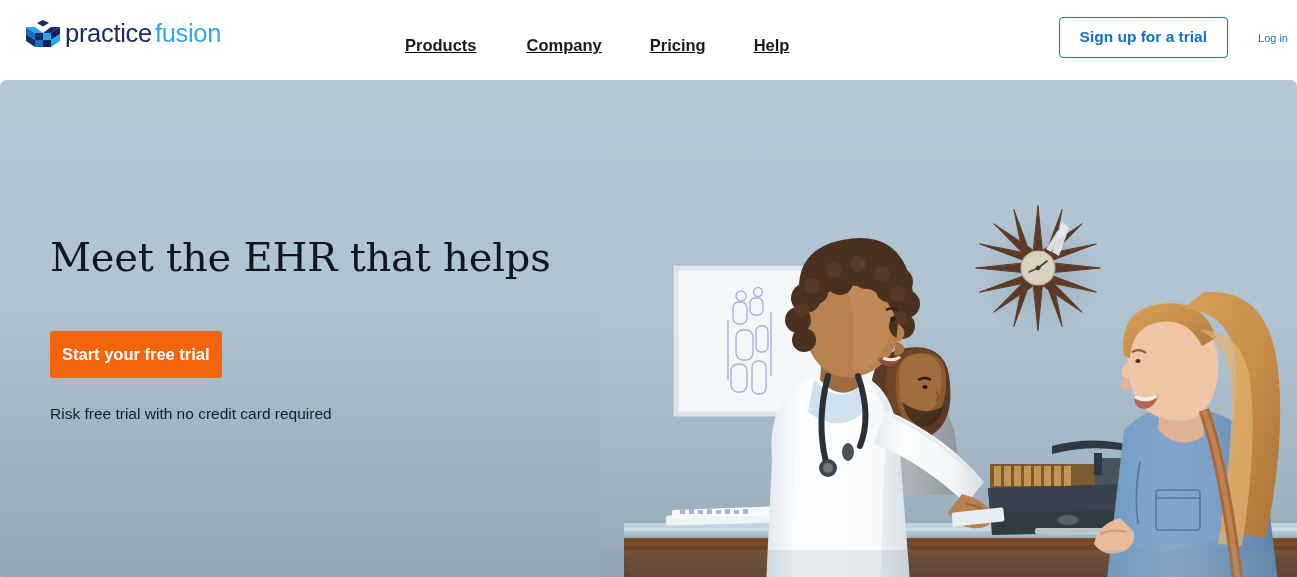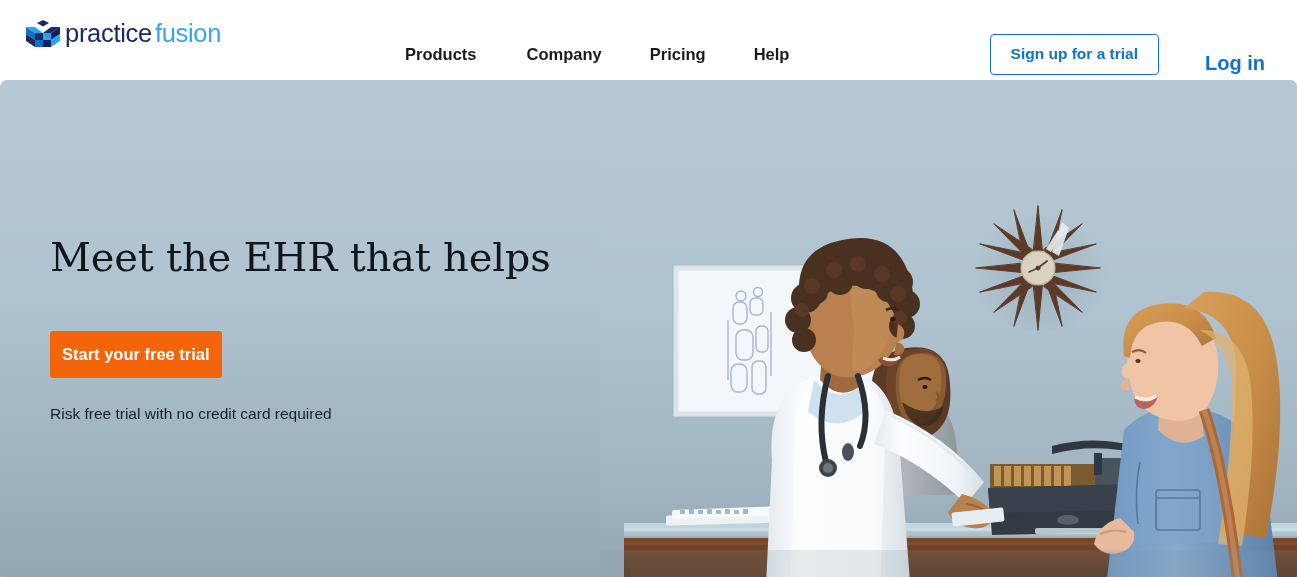--- a/index.html
+++ b/index.html
@@ -27,51 +27,51 @@
   .logo-text {
     font-size: 25.5px;
     letter-spacing: -0.3px;
     white-space: nowrap;
     line-height: 1;
   }
   .logo-text .w1 { color: #1b2a62; font-weight: 400; }
   .logo-text .w2 { color: #34a5f0; font-weight: 300; margin-left: 3px; }
 
   .nav {
-    position: absolute; left: 405px; top: 17px; height: 75px;
-    display: flex; align-items: center;
+    position: absolute; left: 405px; top: 8px; height: 75px;
+    display: flex; align-items: center; text-decoration: underline;
   }
   .nav-item {
     font-size: 16.5px; font-weight: bold; color: #1a1a1a;
     text-decoration: none; white-space: nowrap;
     display: block;
   }
   .nav-item.n0 { margin-right: 50px; }
   .nav-item.n1 { margin-right: 48px; }
   .nav-item.n2 { margin-right: 48px; }
 
   .header-actions {
-    position: absolute; right: 32px; top: 0; height: 75px;
-    display: flex; align-items: flex-end;
+    position: absolute; right: 9px; top: 0; height: 75px;
+    display: flex; align-items: center;
   }
   .btn-signup {
     border: 1.6px solid #1272c8;
     border-radius: 4px;
     color: #1272c8;
     background: #ffffff;
     font-size: 15.5px; font-weight: bold;
     padding: 0 20px;
     height: 41px; line-height: 38px;
     white-space: nowrap;
     text-decoration: none; display: block;
     cursor: pointer;
   }
   .link-login {
-    color: #1272c8; font-size: 20px; font-weight: bold;
-    margin-left: 46px; text-decoration: none; white-space: nowrap;
+    color: #1272c8; font-size: 11px; font-weight: normal;
+    margin-left: 30px; text-decoration: none; white-space: nowrap;
     cursor: pointer;
   }
 
   
   .hero {
     position: absolute; top: 80px; left: 0;
     width: 1297px; height: 502px;
     background: linear-gradient(180deg, #b6c8d4 0%, #b0c3d0 42%, #a0b3c1 75%, #92a6b4 100%);
     overflow: hidden;
     border-radius: 7px;

